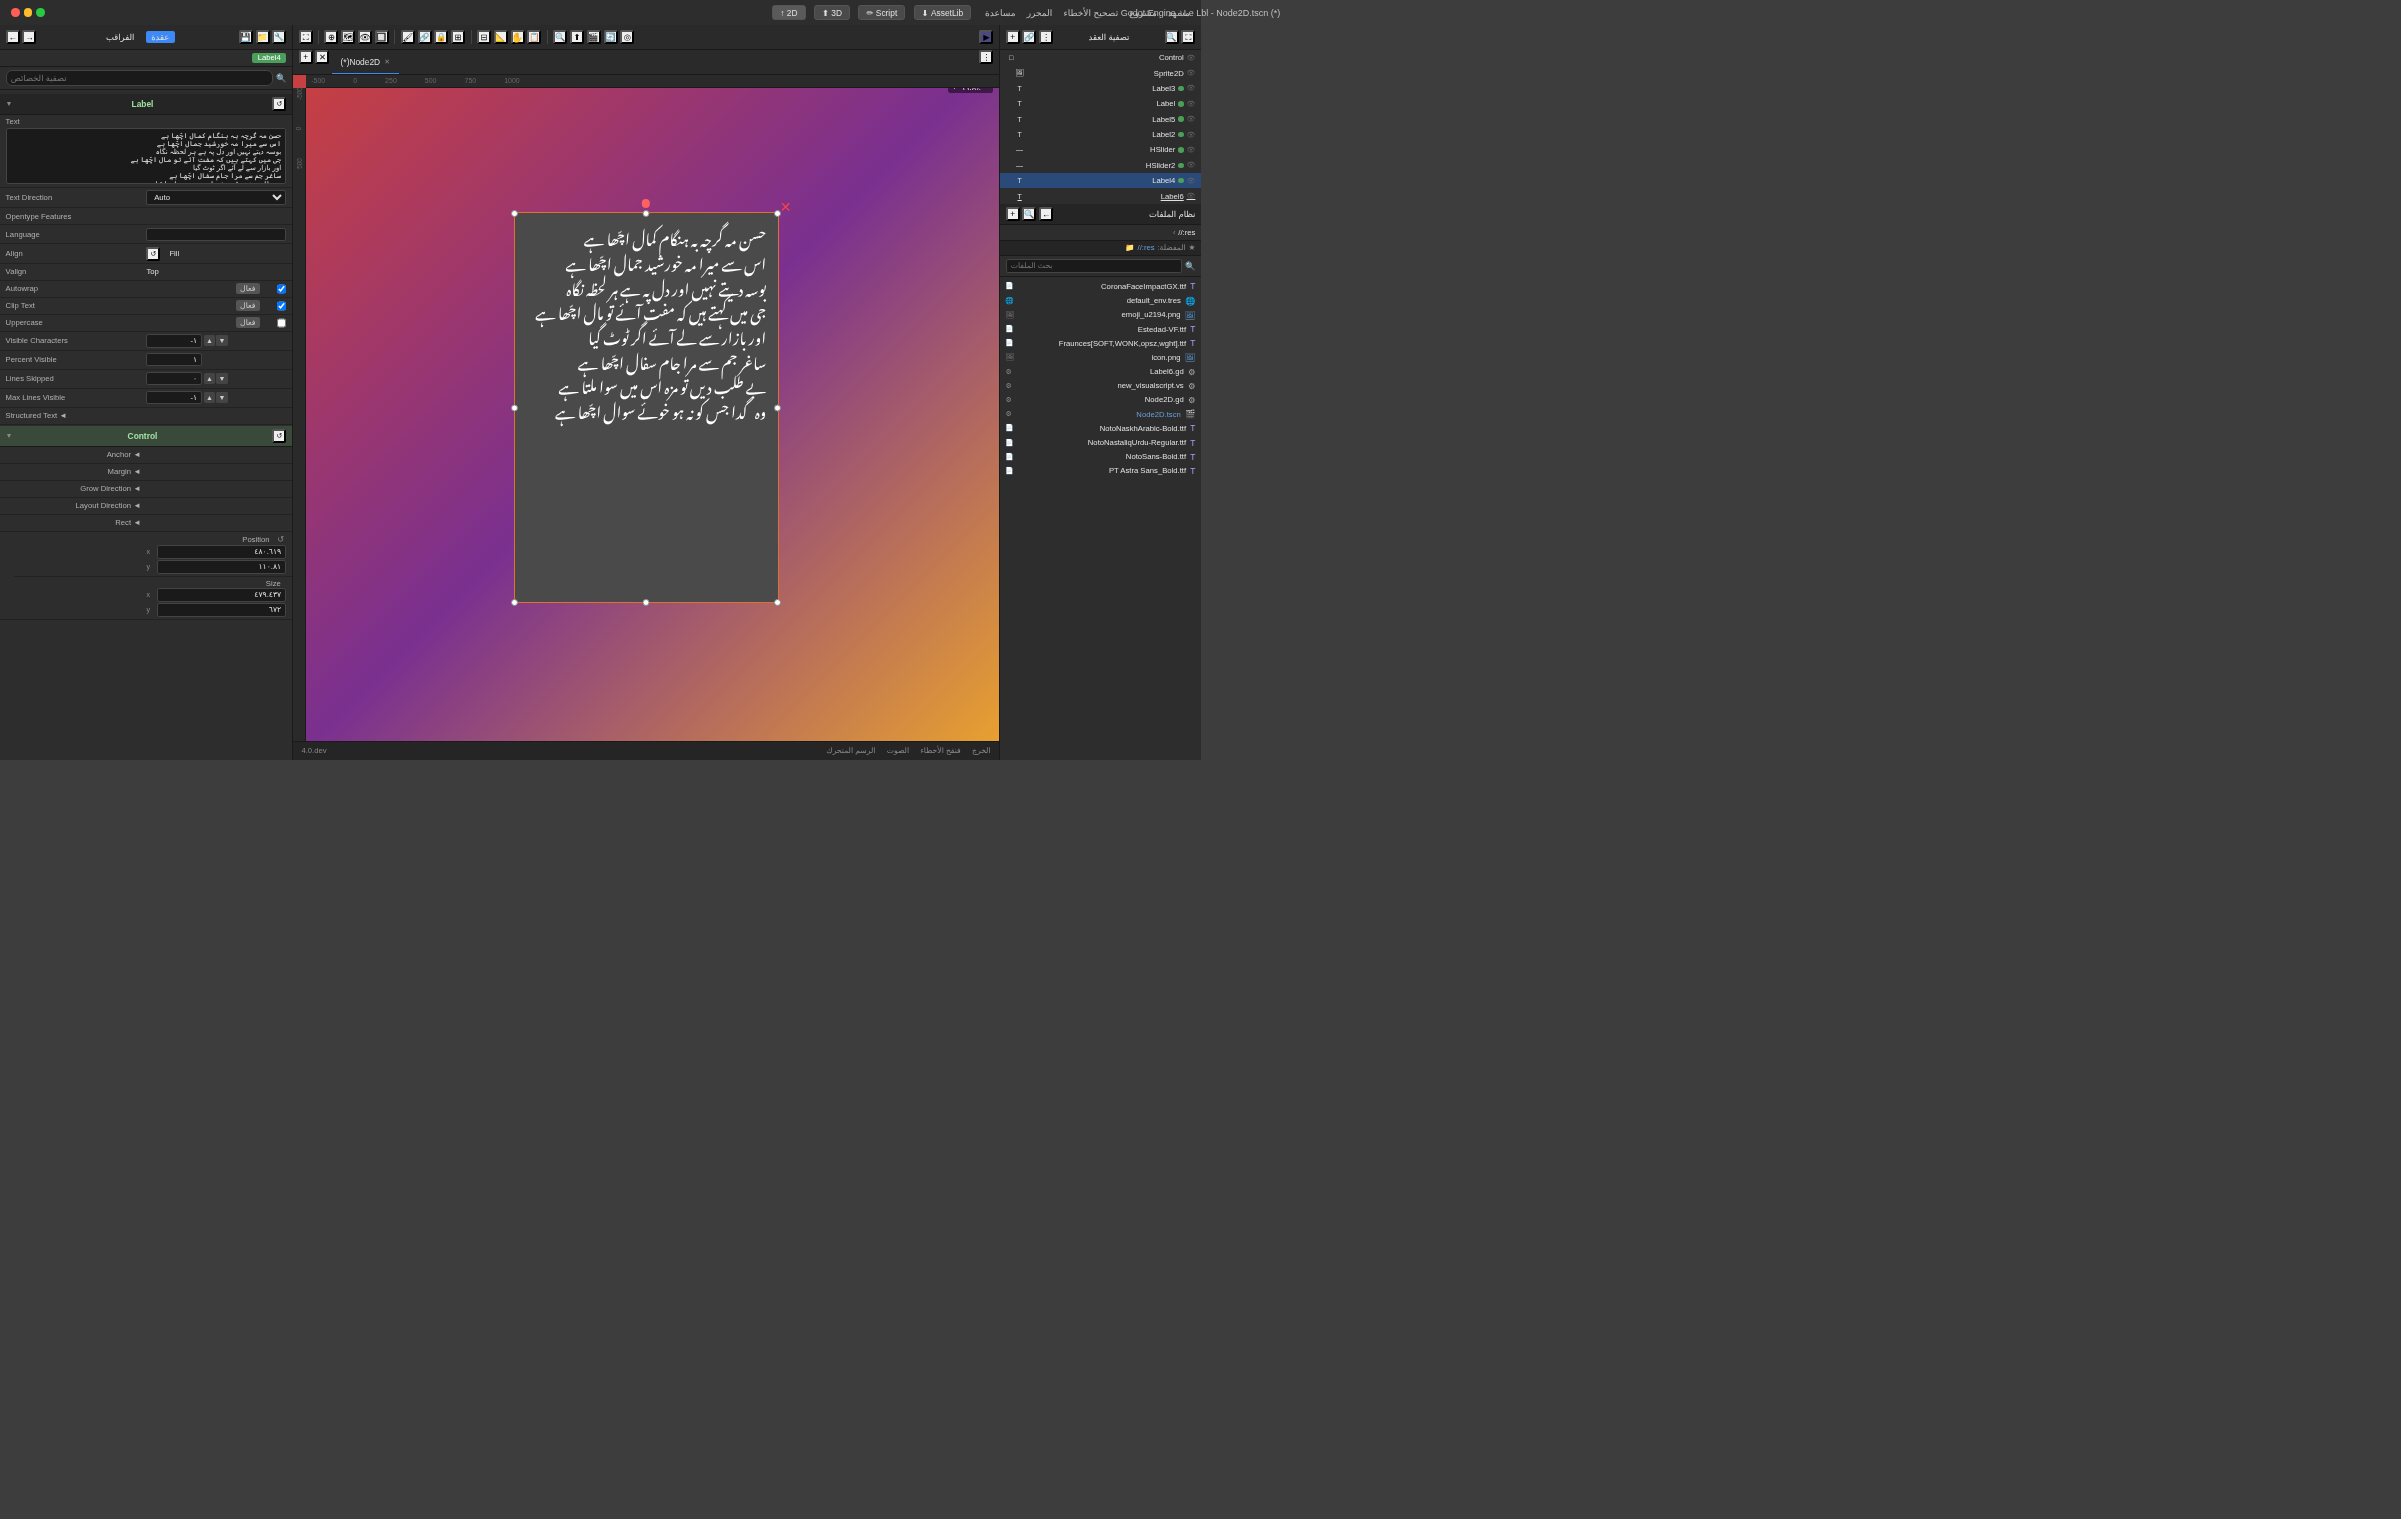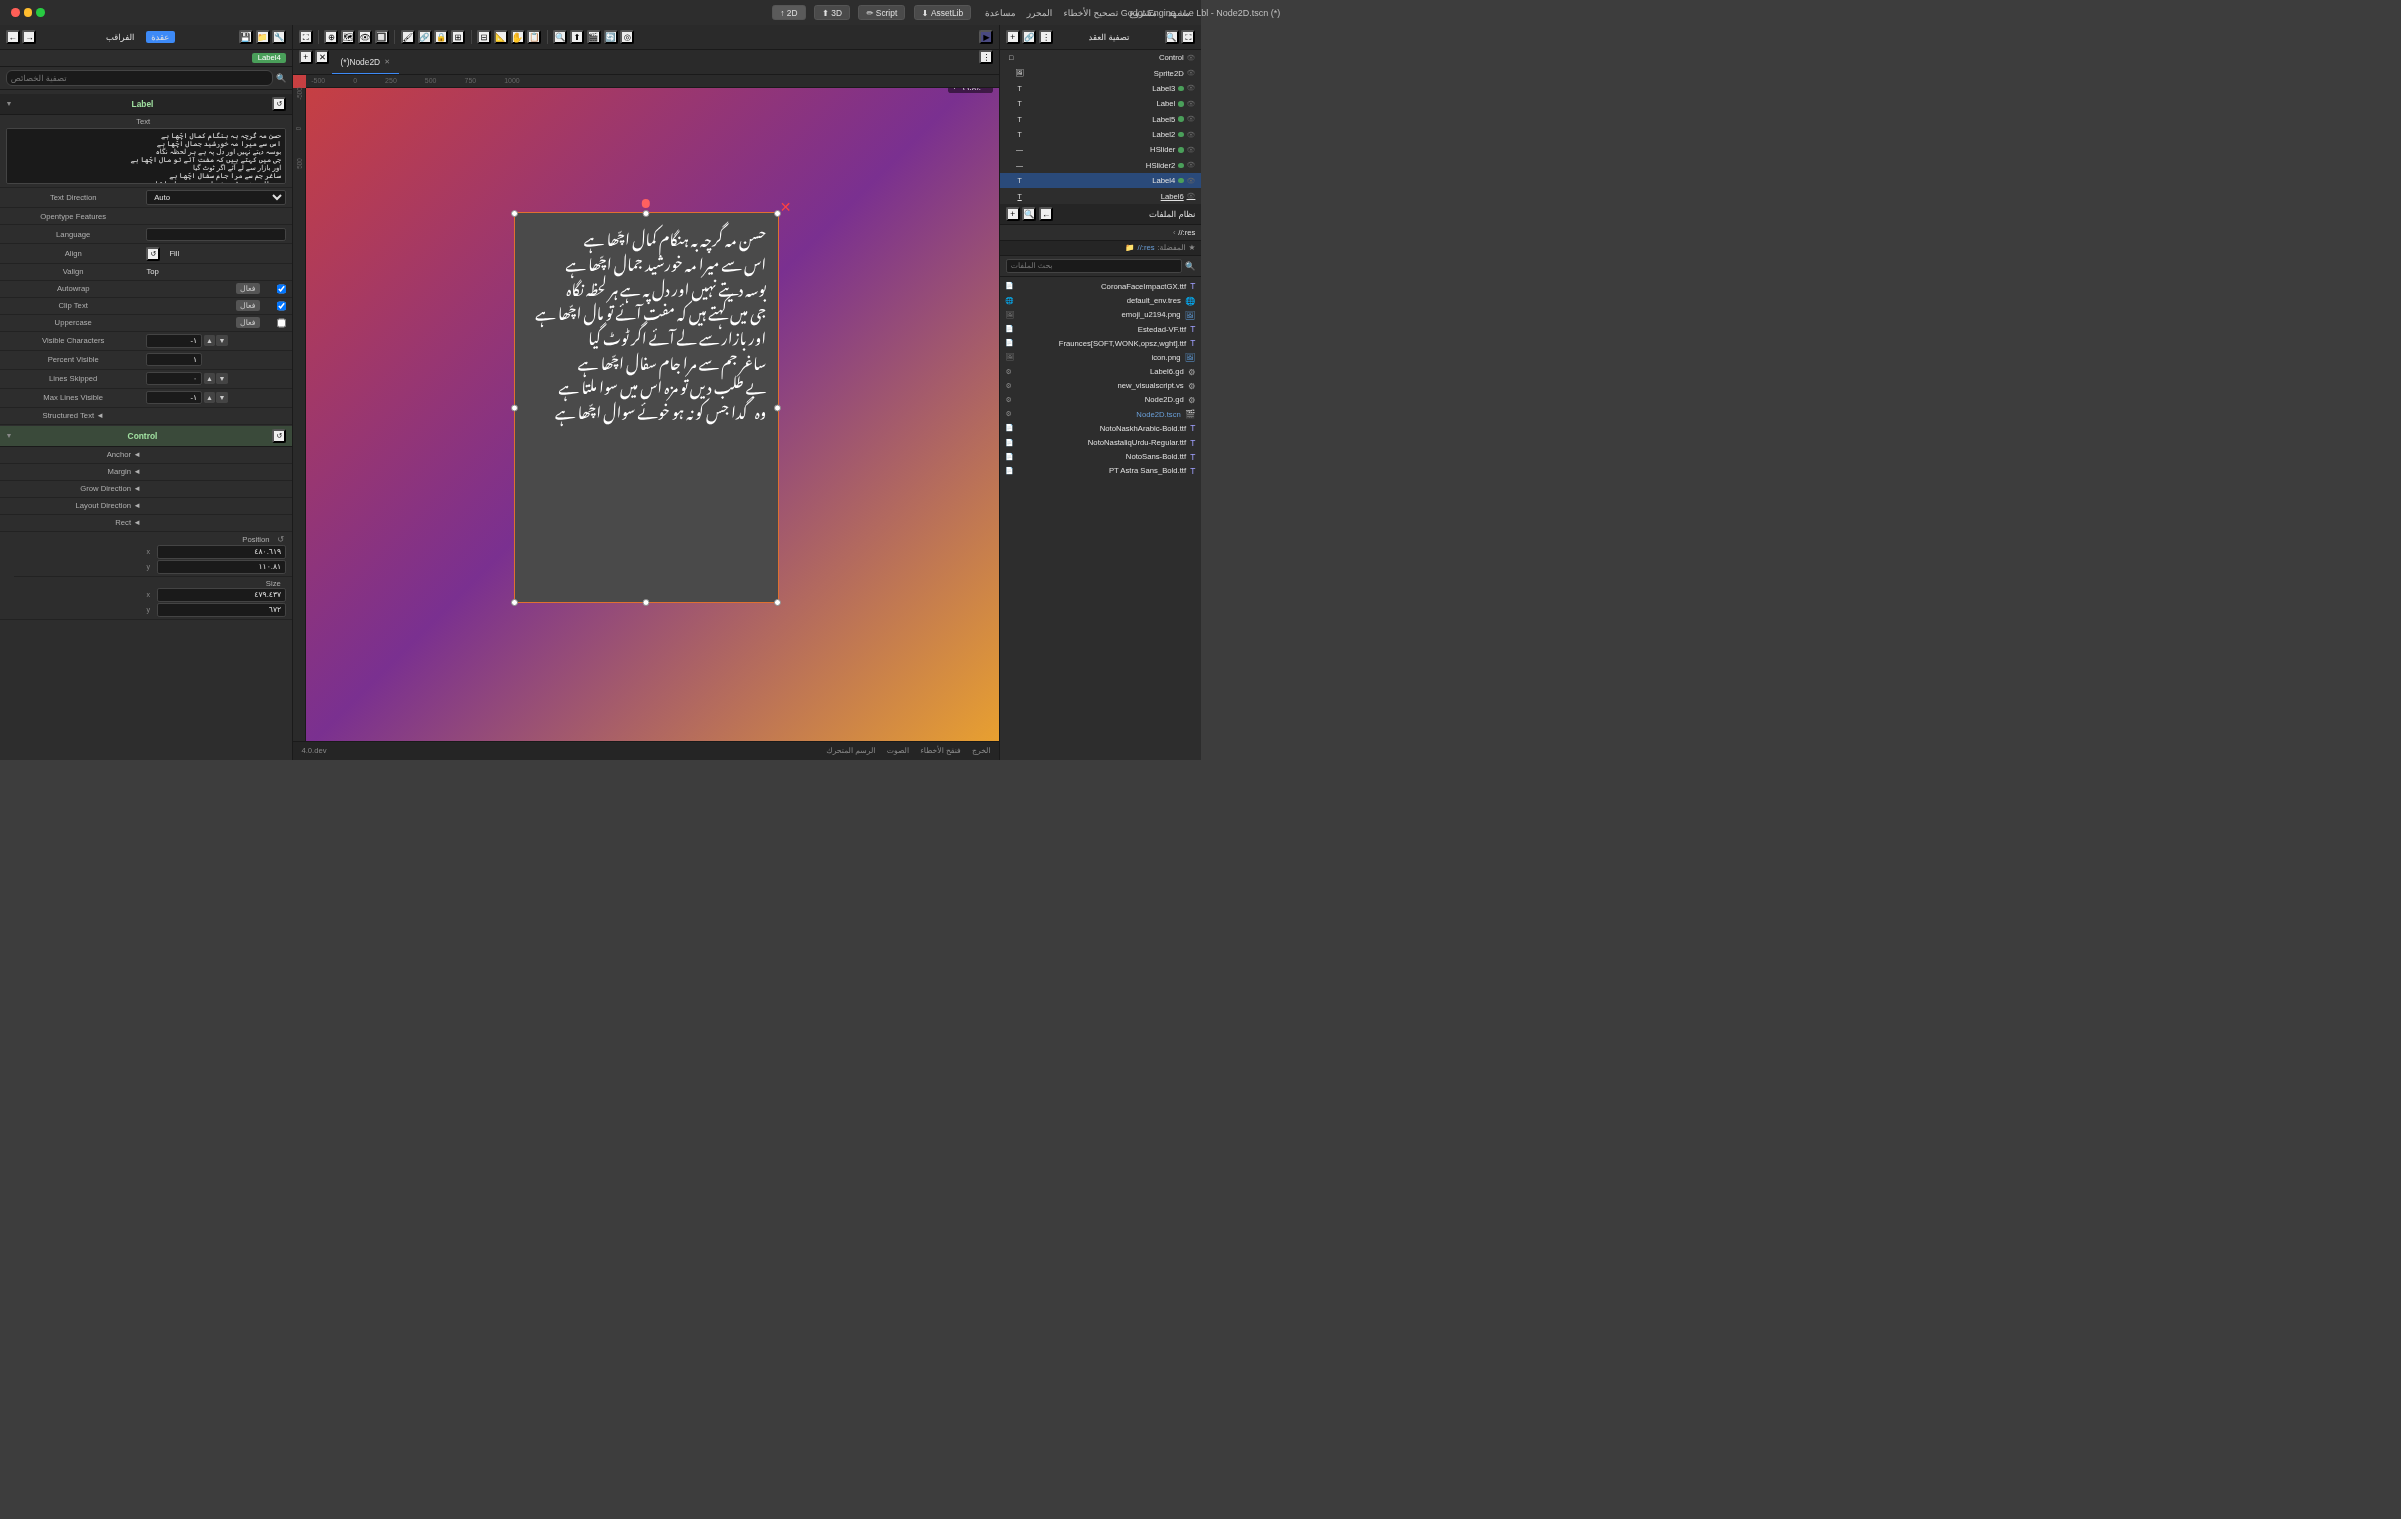--- a/index.html
+++ b/index.html
@@ -190,21 +190,21 @@
 
     .prop-row {
       display: flex;
       align-items: center;
       padding: 2.1px 5.6px;
       border-bottom: 0.7px solid #222;
       min-height: 17px;
     }
     .prop-label {
       flex: 1;
-      text-align: center;
+      text-align: left;
       color: #b0b0b0;
       font-size: 7.7px;
       padding-right: 5.6px;
     }
     .prop-value {
       width: 140px;
       font-size: 7.7px;
     }
     .prop-text-area {
       background: #1a1a1a;

